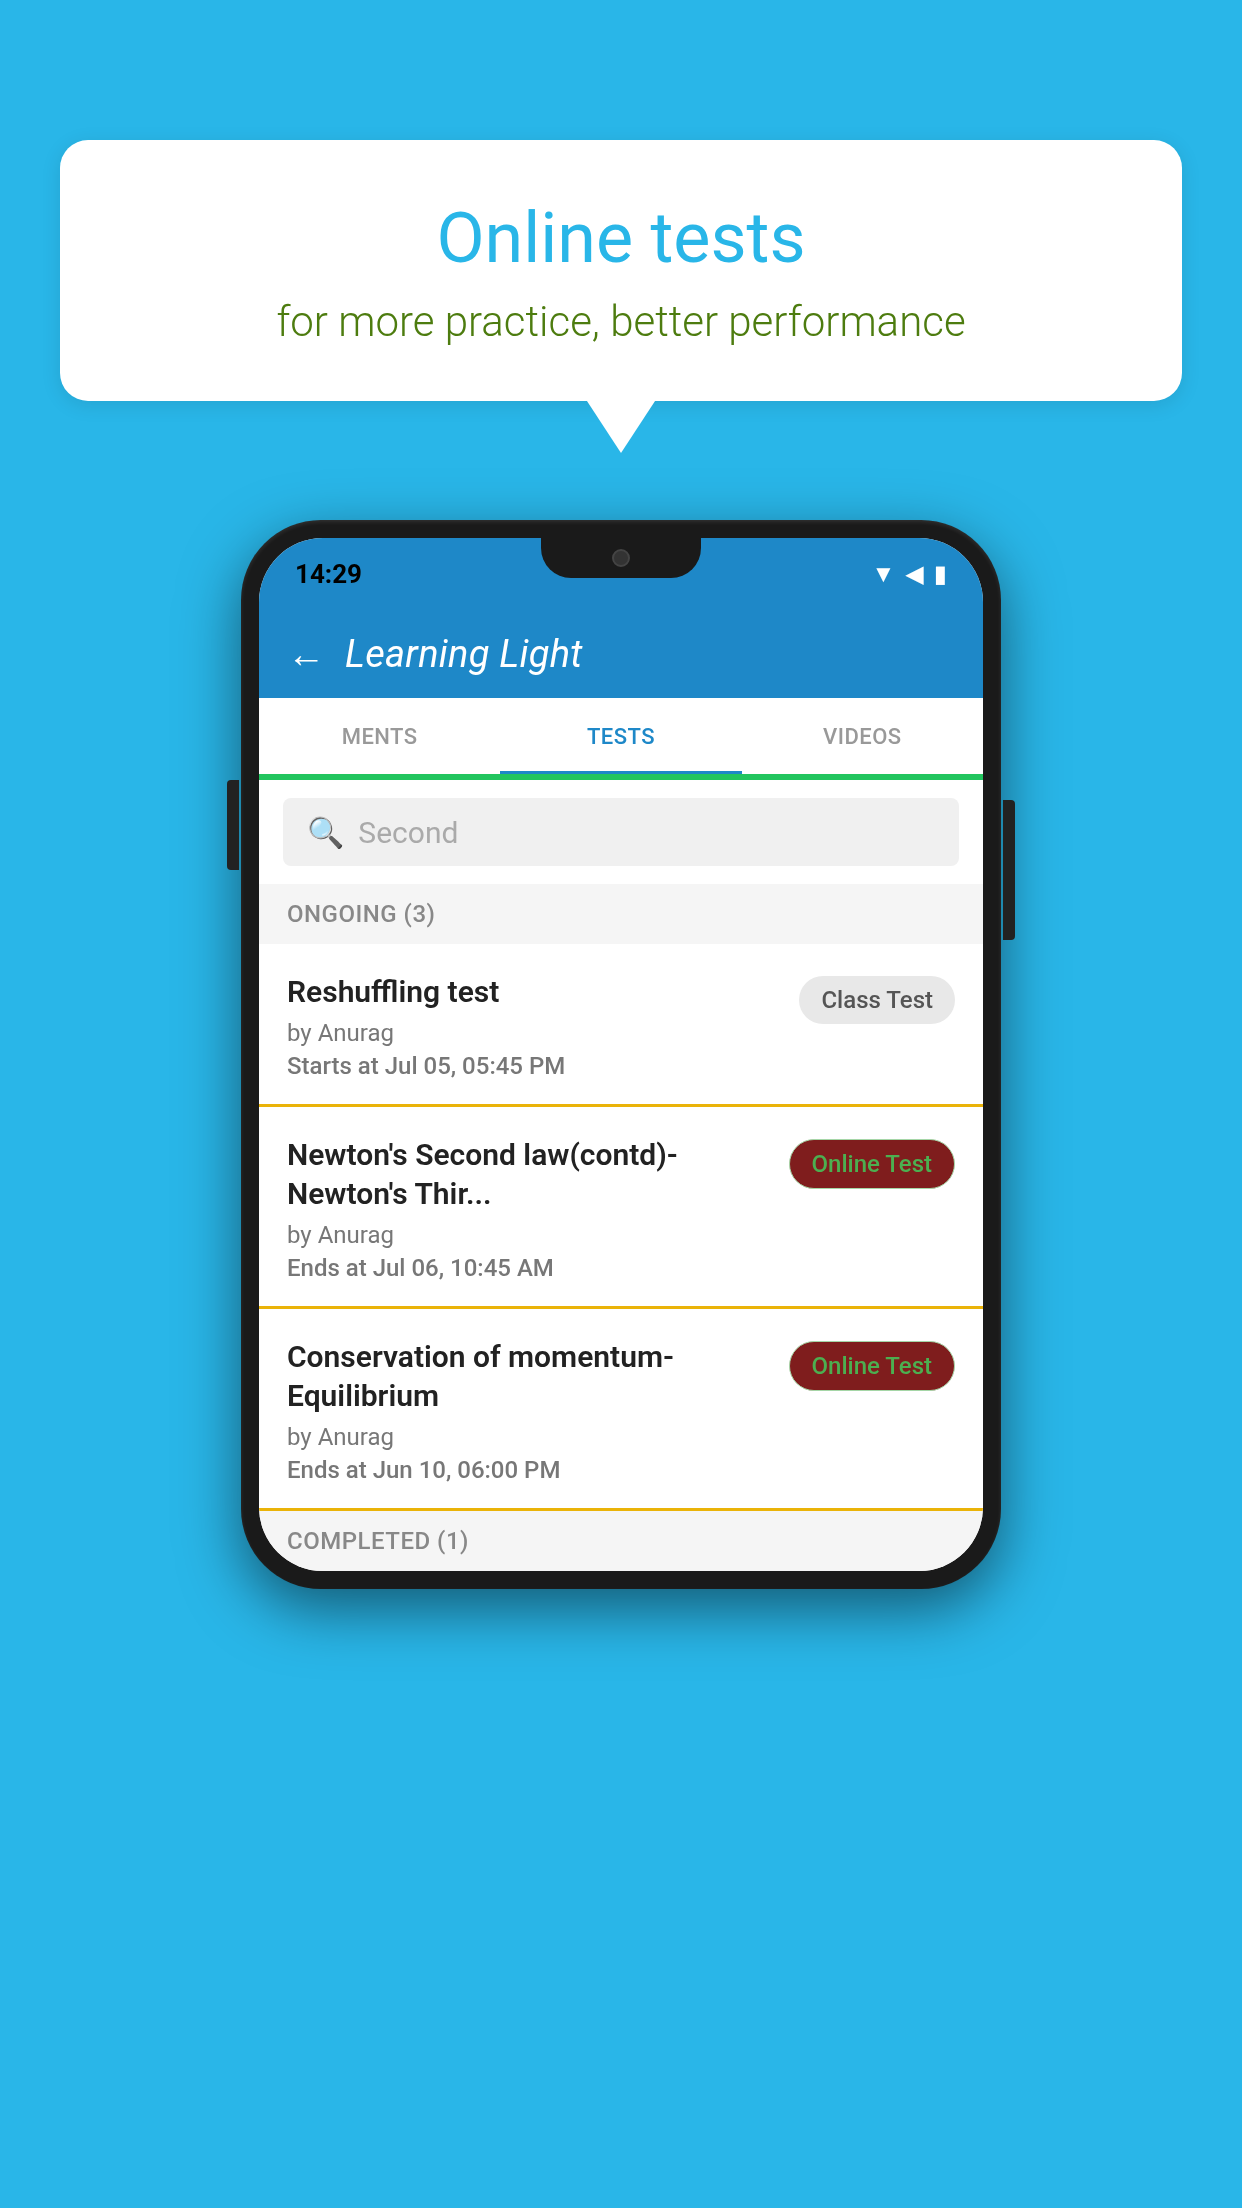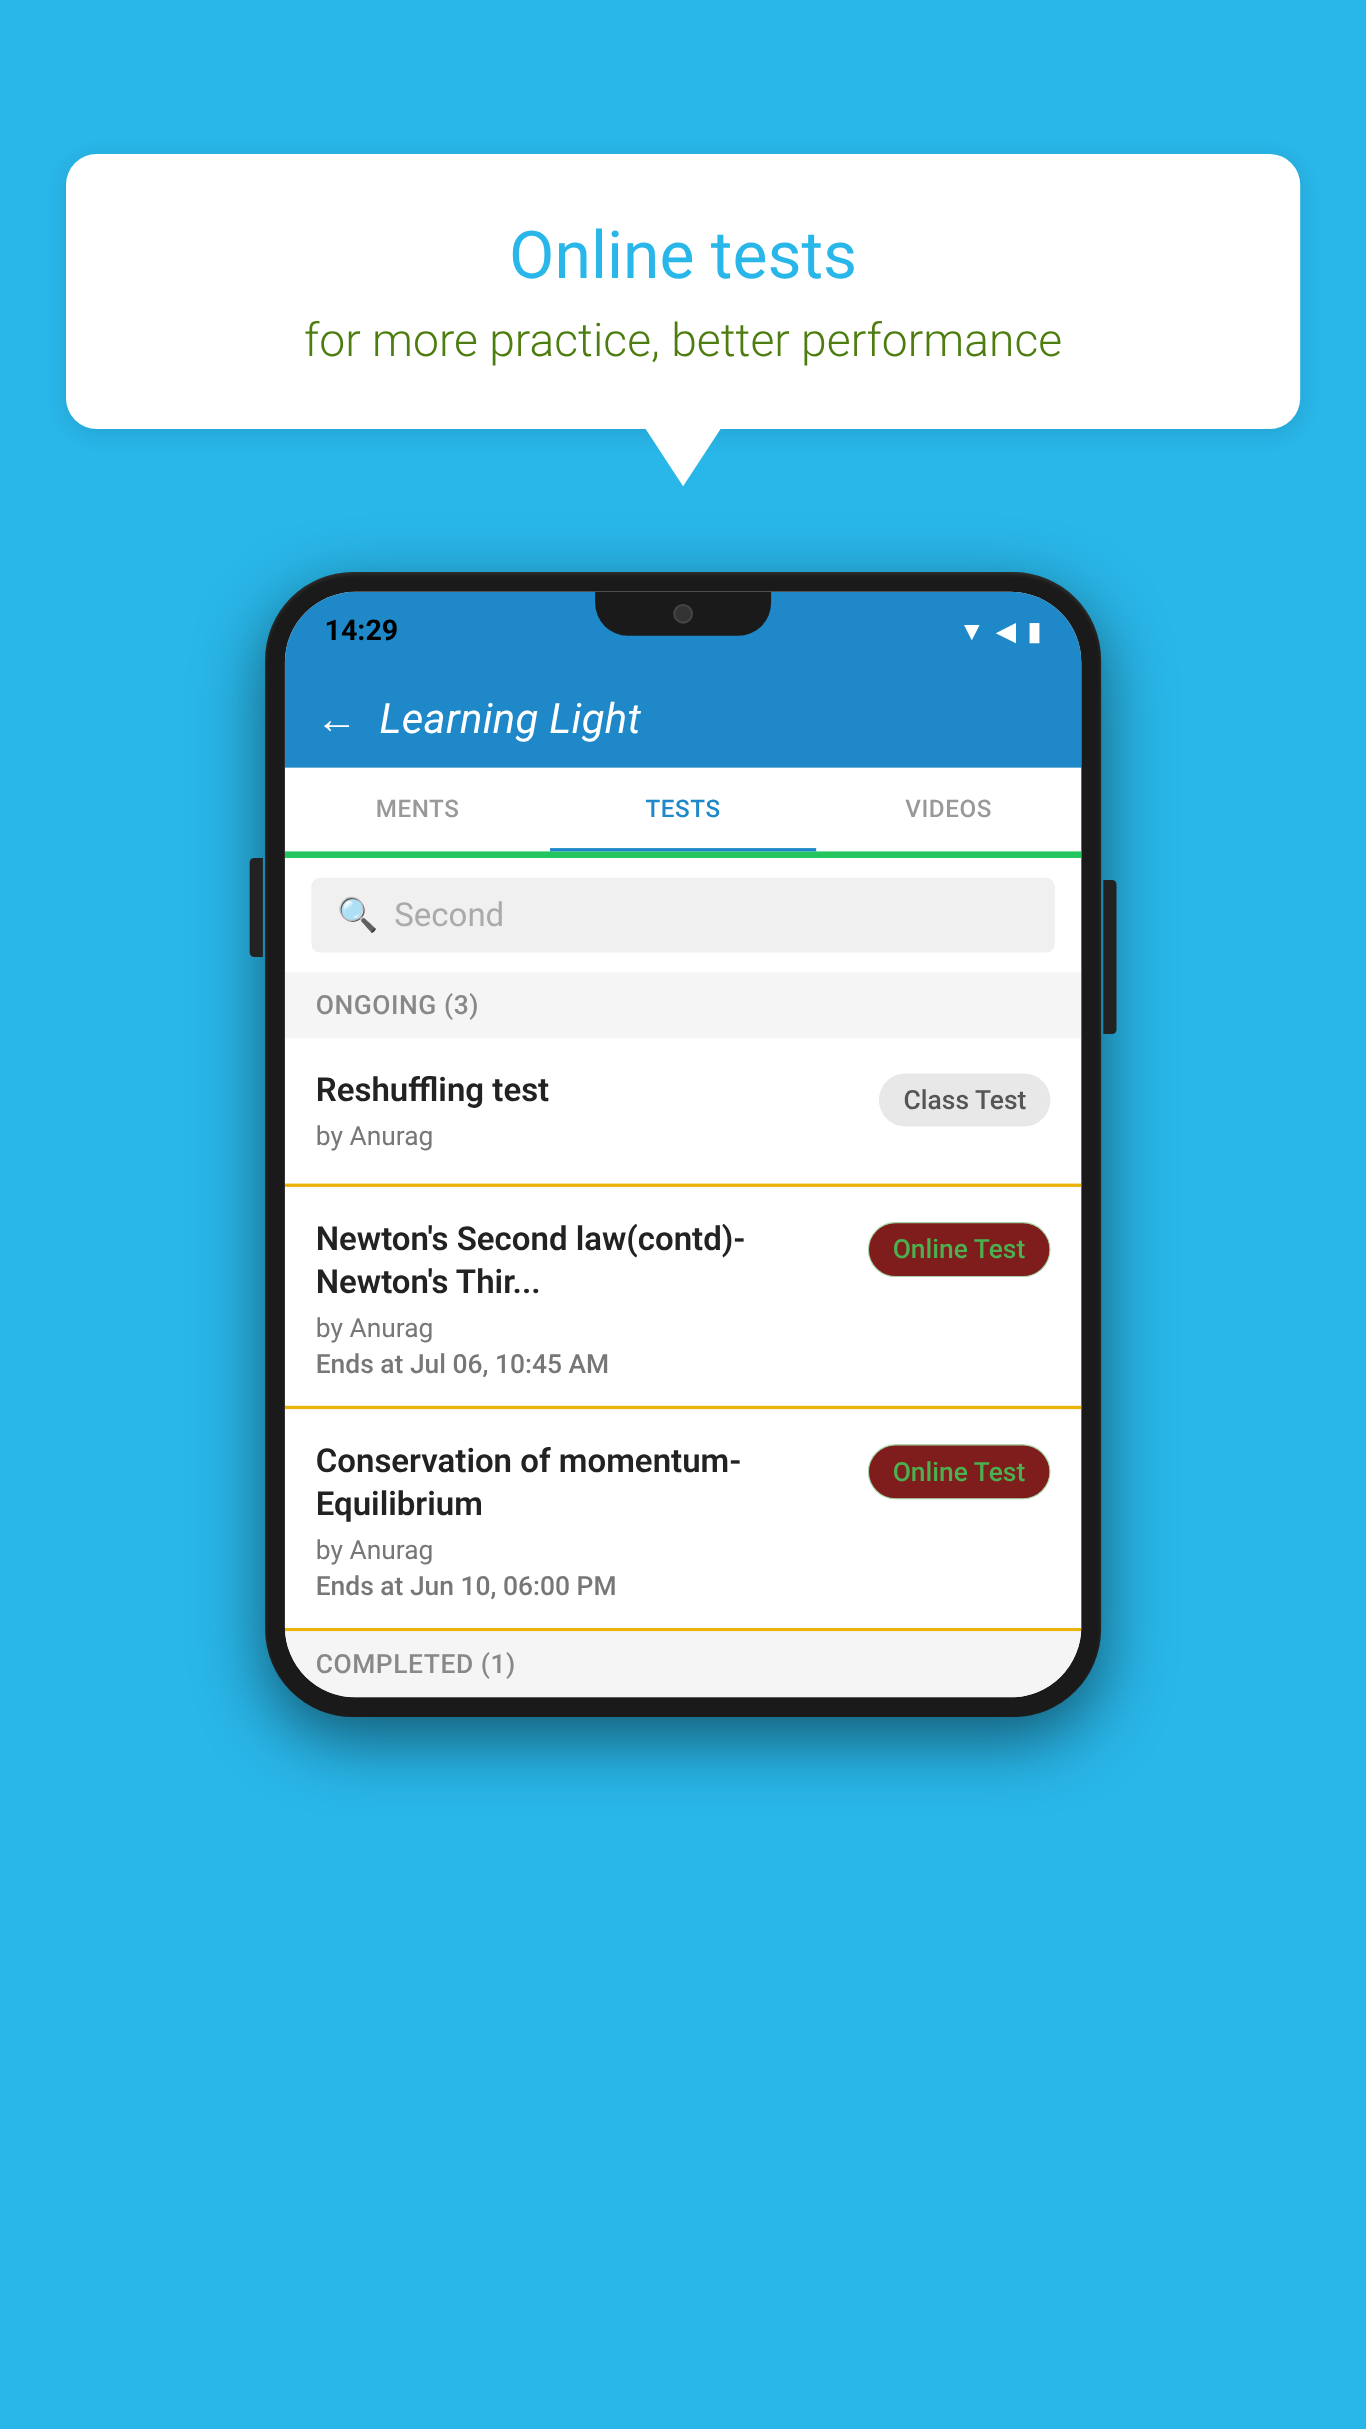--- a/index.html
+++ b/index.html
@@ -41,21 +41,21 @@
       left: 50%;
       transform: translateX(-50%);
       width: 0;
       height: 0;
       border-left: 36px solid transparent;
       border-right: 36px solid transparent;
       border-top: 55px solid white;
     }
 
     .bubble-title {
-      font-size: 60px;
+      font-size: 70px;
       color: #29b6e8;
       font-weight: 400;
       line-height: 1.1;
       margin-bottom: 20px;
     }
 
     .bubble-subtitle {
       font-size: 42px;
       color: #4d7c0f;
       font-weight: 300;
@@ -387,20 +387,23 @@
       <div class="section-header">
         <span class="section-title">ONGOING (3)</span>
       </div>
 
       <div class="test-list">
 
         <div class="test-item">
           <div class="test-info">
             <div class="test-name">Reshuffling test</div>
             <div class="test-by">by Anurag</div>
+            <div class="test-time">
+              <span>Starts at</span>&nbsp;<span>Jul 05, 05:45 PM</span>
+            </div>
           </div>
           <span class="test-badge badge-class">Class Test</span>
         </div>
 
         <div class="test-item">
           <div class="test-info">
             <div class="test-name">Newton's Second law(contd)-Newton's Thir...</div>
             <div class="test-by">by Anurag</div>
             <div class="test-time">
               <span>Ends at</span>&nbsp;<span>Jul 06, 10:45 AM</span>

